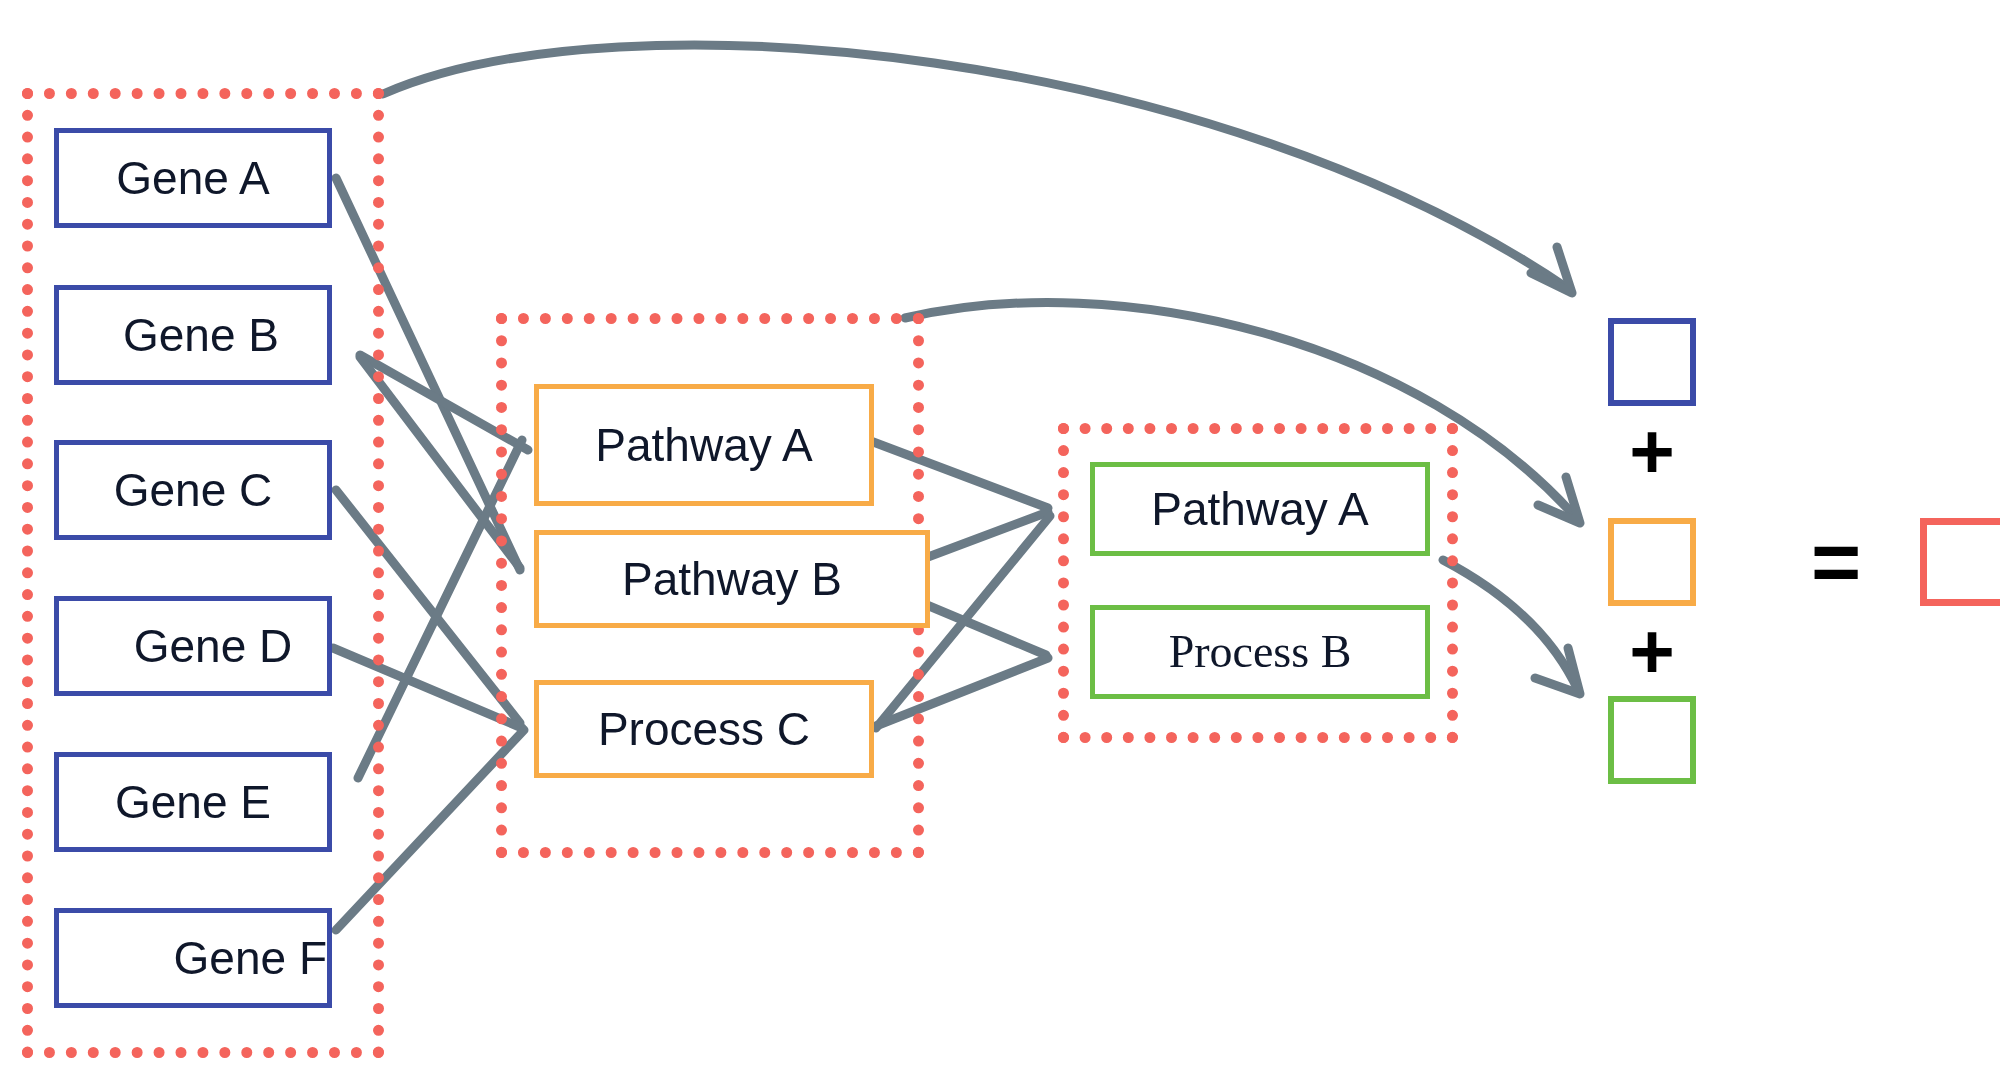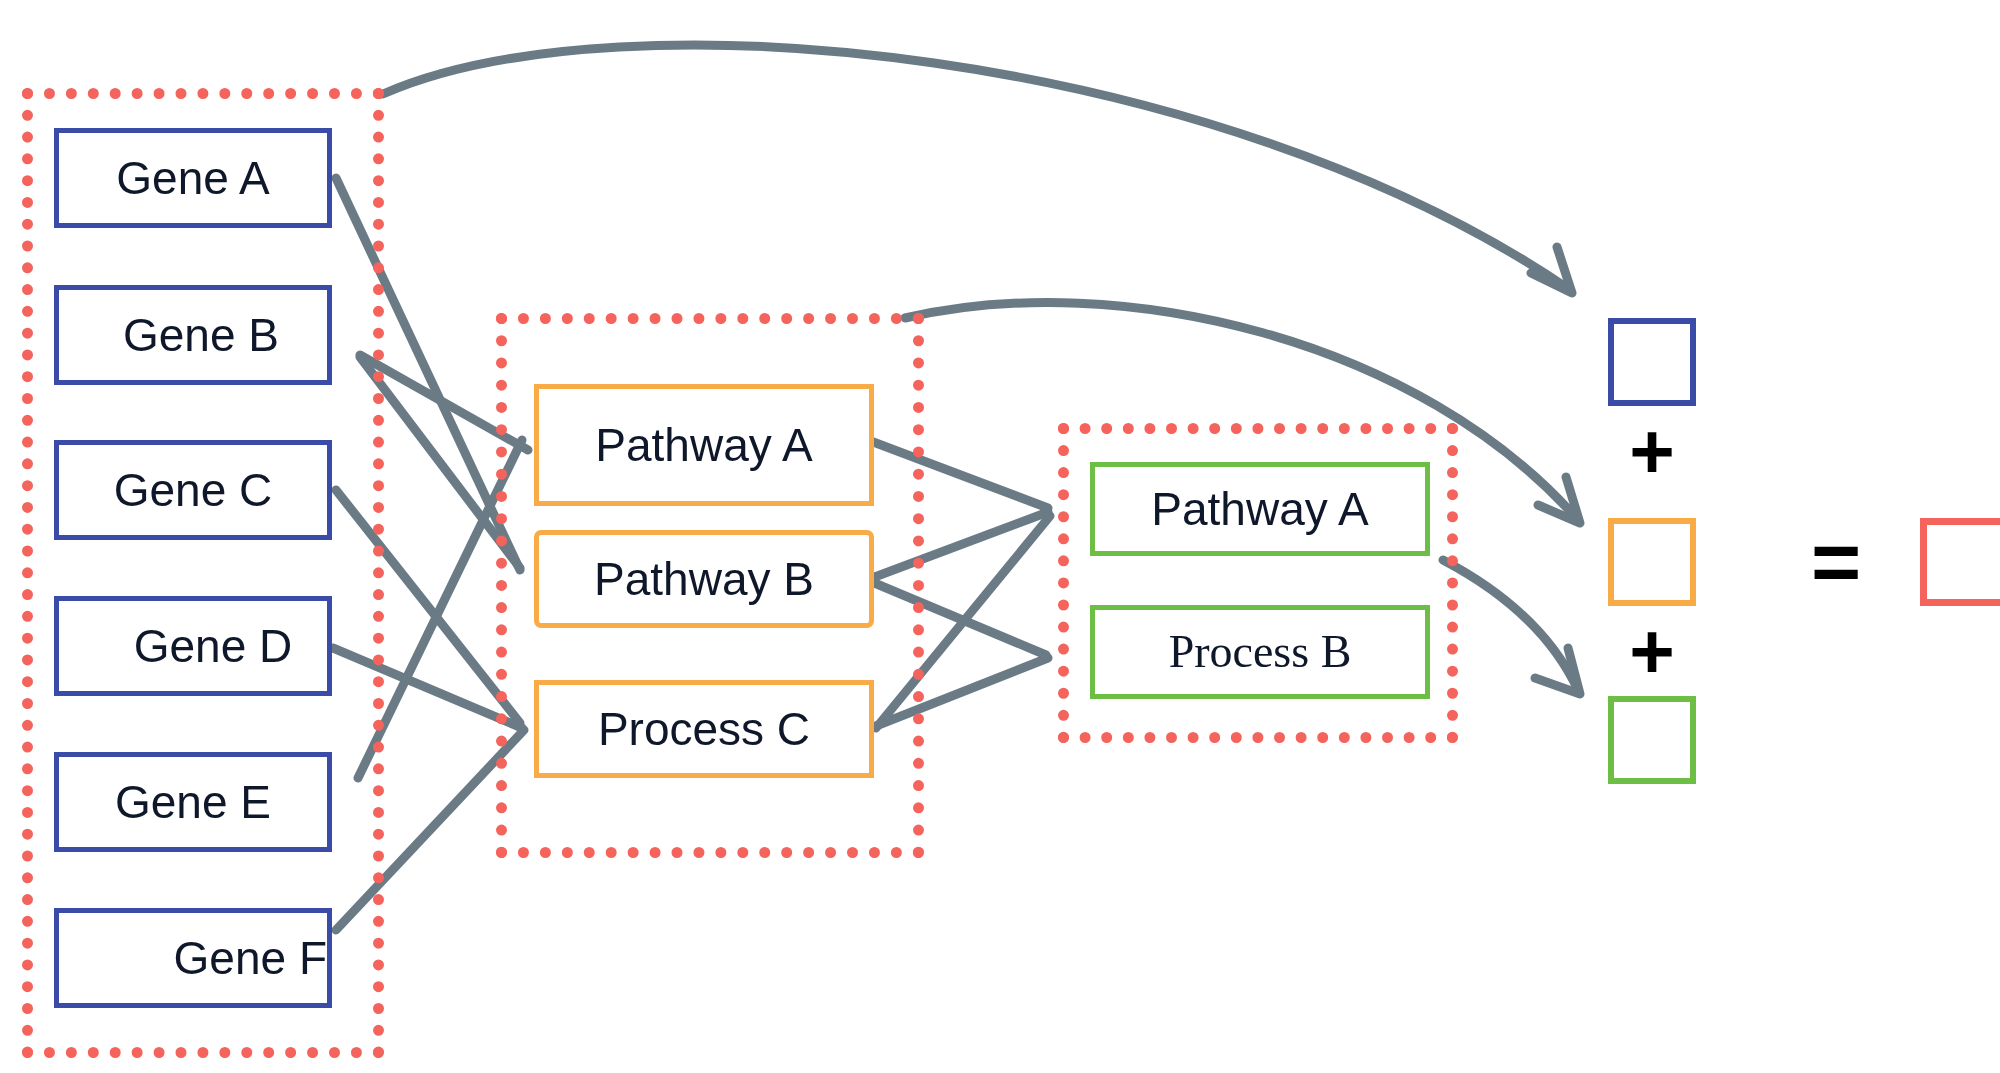--- a/index.html
+++ b/index.html
@@ -142,21 +142,21 @@
   <div class="node gene" style="left:54px; top:752px; width:278px; height:100px;">
     <span>Gene E</span>
   </div>
   <div class="node gene" style="left:54px; top:908px; width:278px; height:100px;justify-content:flex-end;">
     <span>Gene F</span>
   </div>
 
   <div class="node pathway" style="left:534px; top:384px; width:340px; height:122px;">
     <span>Pathway A</span>
   </div>
-  <div class="node pathway" style="left:534px; top:530px; width:340px; height:98px;border-radius:7px;">
+  <div class="node pathway" style="left:534px; top:530px; width:396px; height:98px;">
     <span>Pathway B</span>
   </div>
   <div class="node pathway" style="left:534px; top:680px; width:340px; height:98px;">
     <span>Process C</span>
   </div>
 
   <div class="node process" style="left:1090px; top:462px; width:340px; height:94px;">
     <span>Pathway A</span>
   </div>
   <div class="node process" style="left:1090px; top:605px; width:340px; height:94px;font-family:Liberation Serif, serif;">

